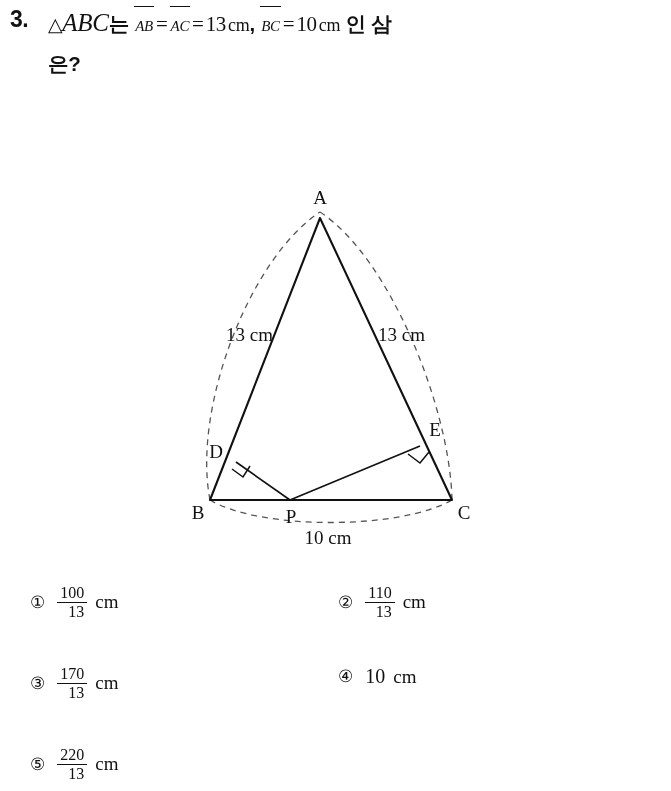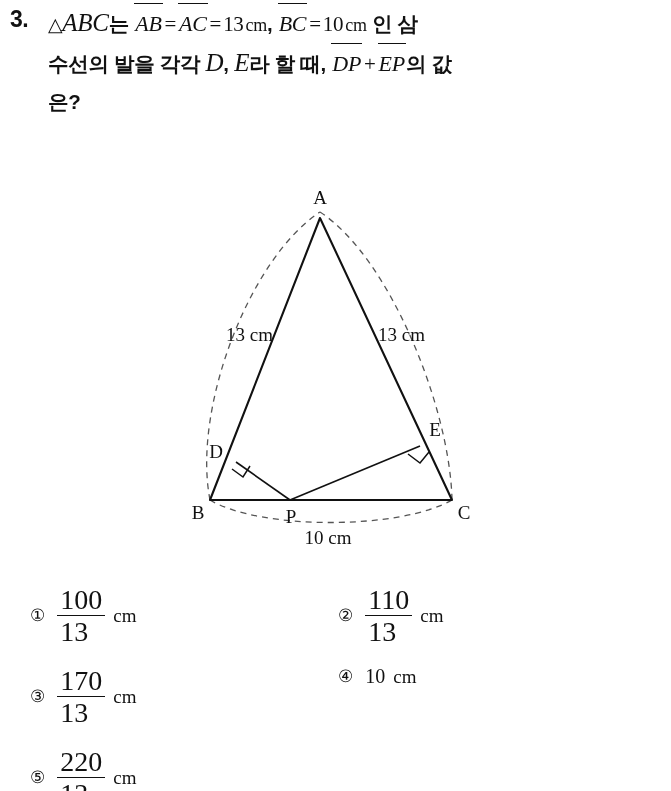--- a/index.html
+++ b/index.html
@@ -68,21 +68,21 @@
     font-weight: normal;
     font-size: 18px;
     padding-left: 2px;
   }
   .ovl {
     position: relative;
     display: inline-block;
     font-family: "Liberation Serif", serif;
     font-style: italic;
     font-weight: normal;
-    font-size: 22px;
+    font-size: 15px;
     padding: 0 1px;
   }
   .ovl::before {
     content: "";
     position: absolute;
     left: 0;
     right: 0;
     top: -2px;
     height: 1.4px;
     background: #111;
@@ -118,43 +118,42 @@
     font-size: 20px;
   }
   .circ {
     font-family: "Liberation Sans", sans-serif;
     font-size: 17px;
     margin-right: 12px;
     color: #111;
   }
   .frac {
     display: inline-block;
-    text-align: left;
+    text-align: right;
     vertical-align: middle;
     line-height: 1.12;
-    font-size: 28px;
+    font-size: 16px;
   }
   .frac .num { display: block; padding: 0 3px; }
   .frac .den { display: block; padding: 0 3px; border-top: 1.6px solid #111; }
   .cm-label {
     margin-left: 8px;
     font-size: 19px;
   }
   .plain-val { font-size: 20px; }
 </style>
 </head>
 <body>
 
 <div class="page">
 
   <div class="q-number">3.</div>
 
   <div class="q-body">
     <div class="q-line"><span class="tri">△</span><span class="mi">ABC</span><span class="ko">는 </span><span class="ovl">AB</span><span class="op">=</span><span class="ovl">AC</span><span class="op">=</span><span class="mn">13</span><span class="unit">cm</span><span class="ko">, </span><span class="ovl">BC</span><span class="op">=</span><span class="mn">10</span><span class="unit">cm</span><span class="ko"> 인 삼</span></div>
-    <div class="q-line"><span class="ko">수선의 발을 각각 </span><span class="mi">D</span><span class="ko">, </span><span class="mi">E</span><span class="ko">라 할 때, </span><span class="ovl">DP</span><span class="op">+</span><span class="ovl">EP</span><span class="ko">의 값</span></div>
     <div class="q-line"><span class="ko">은?</span></div>
   </div>
 
   <div class="figure">
     <svg width="380" height="370" viewBox="0 0 380 370" xmlns="http://www.w3.org/2000/svg">
 
       <path d="M 60 322 C 42 230 100 80 170 34" fill="none" stroke="#555" stroke-width="1.3" stroke-dasharray="6,5"></path>
       <path d="M 170 34 C 240 80 300 230 302 322" fill="none" stroke="#555" stroke-width="1.3" stroke-dasharray="6,5"></path>
       <path d="M 60 322 C 110 352 250 352 302 322" fill="none" stroke="#555" stroke-width="1.3" stroke-dasharray="6,5"></path>
 

